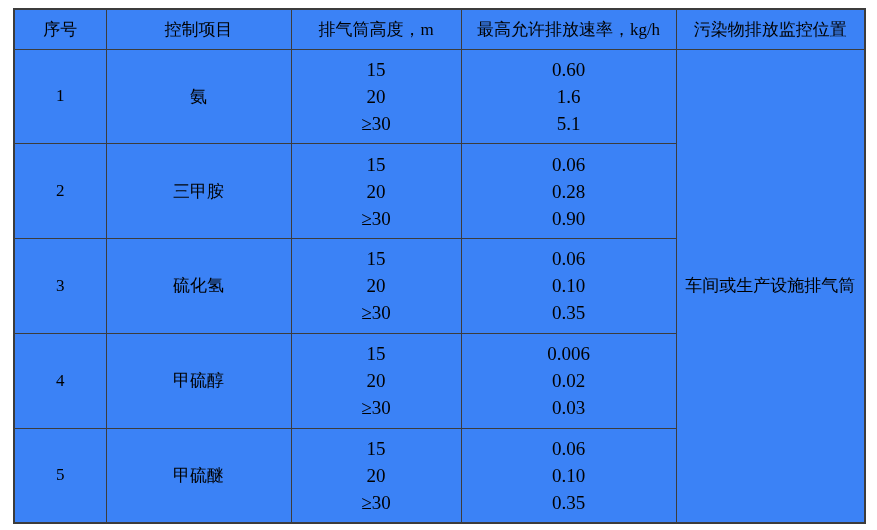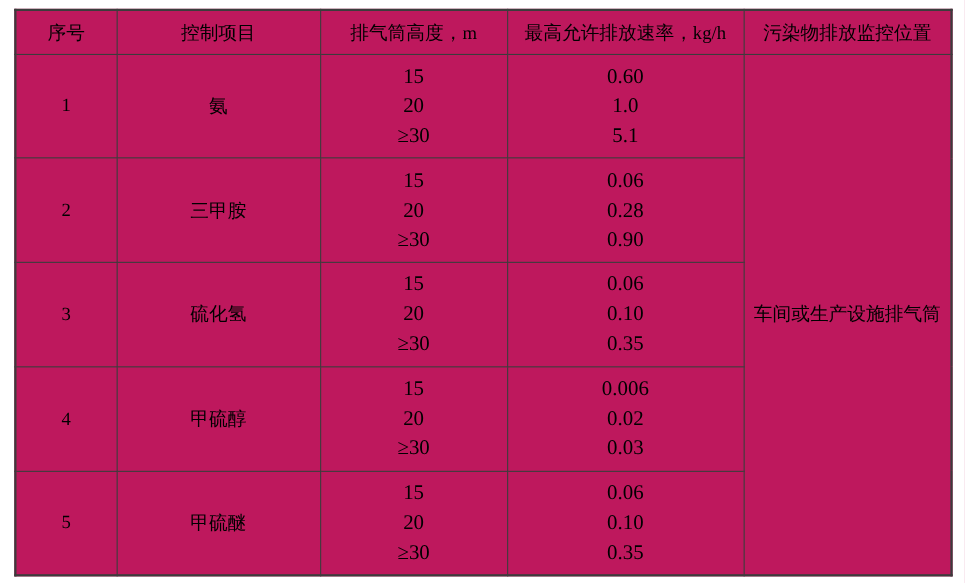--- a/index.html
+++ b/index.html
@@ -18,21 +18,21 @@
     position: absolute;
     left: 13px;
     top: 8px;
   }
   table.std-table {
     border-collapse: collapse;
     table-layout: fixed;
     width: 851px;
     height: 514px;
     border: 2px solid #3c3c3c;
-    background: #be185d;
+    background: #3b82f6;
   }
   table.std-table th,
   table.std-table td {
     border: 1px solid #3c3c3c;
     text-align: center;
     vertical-align: middle;
     font-weight: normal;
     font-size: 17px;
     padding: 0;
     overflow: hidden;
@@ -80,21 +80,21 @@
       <tr class="body-row">
         <td>1</td>
         <td>氨</td>
         <td class="stack-cell">
           <div>15</div>
           <div>20</div>
           <div>≥30</div>
         </td>
         <td class="stack-cell">
           <div>0.60</div>
-          <div>1.0</div>
+          <div>1.6</div>
           <div>5.1</div>
         </td>
         <td class="loc-cell" rowspan="5">车间或生产设施排气筒</td>
       </tr>
       <tr class="body-row">
         <td>2</td>
         <td>三甲胺</td>
         <td class="stack-cell">
           <div>15</div>
           <div>20</div>

